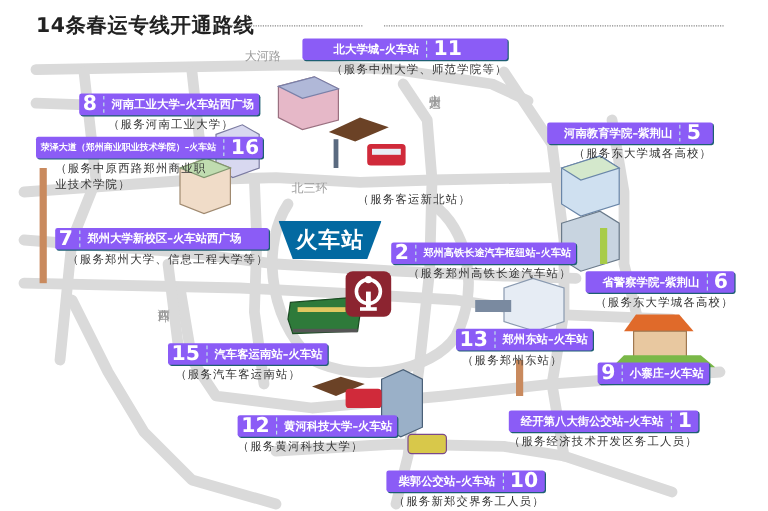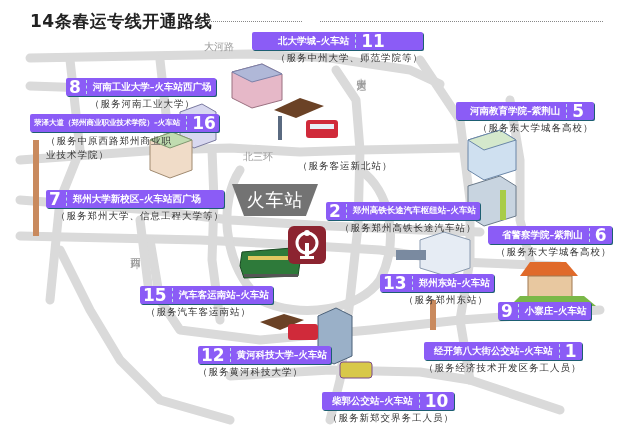--- a/index.html
+++ b/index.html
@@ -10,21 +10,21 @@
   .title-rule2{position:absolute;left:320px;top:21px;width:283px;border-top:1px dotted #888;}
   .road-label{position:absolute;font-size:10px;color:#9a9a9a;}
   .road-label.v{writing-mode:vertical-rl;letter-spacing:1px;}
   .route{position:absolute;}
   .banner{position:relative;display:flex;align-items:center;height:18px;background:#8b5cf6;color:#fff;font-weight:bold;font-size:9.5px;white-space:nowrap;border-radius:2px;box-shadow:1px 1px 0 #1d5f72;}
   .banner .num{font-size:17px;font-weight:bold;padding:0 3px;line-height:18px;}
   .banner .sep{width:0;height:14px;border-left:1px dashed #bfe2ea;margin:0 2px;}
   .banner .name{padding:0 4px;}
   .sub{font-family:"DejaVu Serif","Liberation Serif",serif;font-size:9.5px;color:#333;margin-top:2px;white-space:nowrap;letter-spacing:1px;}
   .sub.multi{white-space:normal;width:130px;line-height:14px;}
-  .station-flag{position:absolute;left:232px;top:184px;width:86px;height:32px;background:#737373;color:#fff;font-weight:normal;font-size:18px;display:flex;align-items:center;justify-content:center;clip-path:polygon(0 0,100% 0,86% 100%,14% 100%);letter-spacing:1px;}
+  .station-flag{position:absolute;left:232px;top:184px;width:86px;height:32px;background:#0369a1;color:#fff;font-weight:bold;font-size:18px;display:flex;align-items:center;justify-content:center;clip-path:polygon(0 0,100% 0,86% 100%,14% 100%);letter-spacing:1px;}
   .rail-logo{position:absolute;left:288px;top:226px;width:38px;height:38px;background:#8c2430;border-radius:6px;}
 </style>
 </head>
 <body>
 
 <svg id="map" viewBox="0 0 640 426" xmlns="http://www.w3.org/2000/svg">
   <g fill="none" stroke="#dadada" stroke-width="9" stroke-linecap="round" stroke-linejoin="round">
 
     <path d="M30 58 L250 54 L330 58 L410 70 L440 84"></path>
 
@@ -188,21 +188,21 @@
     </div>
   <div class="sub" style="margin-left:8px;">（服务东大学城各高校）</div>
 </div>
 
 <div class="route" style="left:380px;top:274px;">
   <div class="banner">
       <span class="num">13</span>
       <span class="sep"></span>
       <span class="name">郑州东站–火车站</span>
     </div>
-  <div class="sub" style="margin-left:24px;">（服务郑州东站）</div>
+  <div class="sub" style="margin-left:5px;">（服务郑州东站）</div>
 </div>
 
 <div class="route" style="left:140px;top:286px;">
   <div class="banner">
       <span class="num">15</span>
       <span class="sep"></span>
       <span class="name">汽车客运南站–火车站</span>
     </div>
   <div class="sub" style="margin-left:6px;">（服务汽车客运南站）</div>
 </div>

